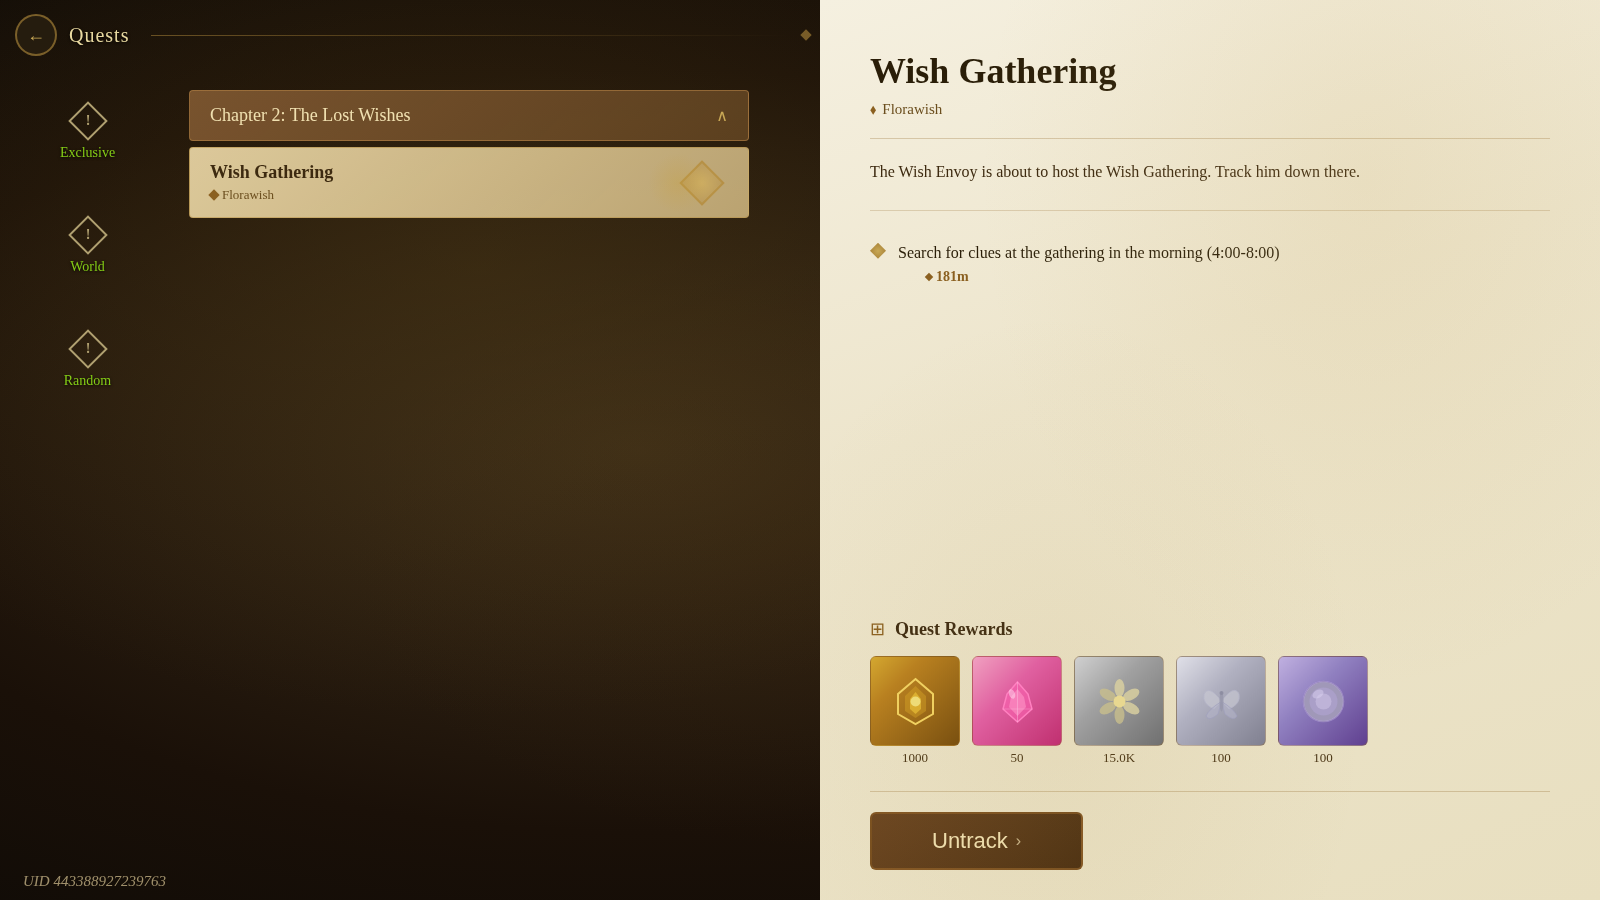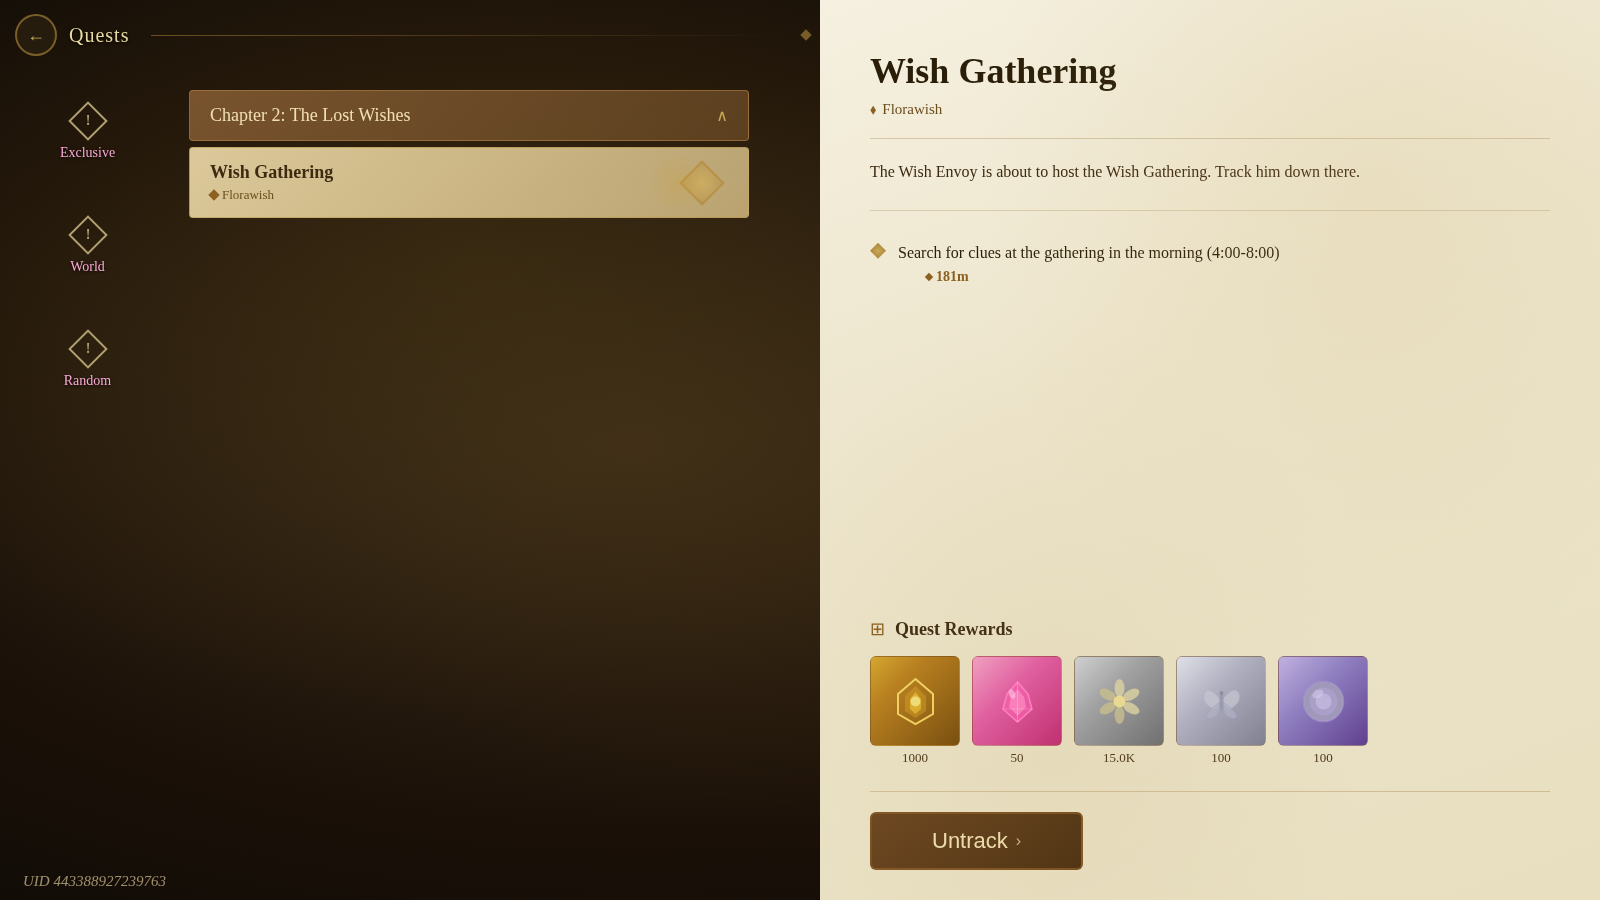--- a/index.html
+++ b/index.html
@@ -154,21 +154,21 @@
       color: #fff;
       background: rgba(255,255,255,0.1);
     }
 
     .nav-item:not(.active) .diamond-icon {
       color: #b0a070;
     }
 
     .nav-label {
       font-size: 14px;
-      color: #f9a8d4;
+      color: #84cc16;
       text-shadow: 0 1px 3px rgba(0,0,0,0.8);
     }
 
     .nav-item.active .nav-label {
       color: #fff;
       font-weight: bold;
     }
 
     
     .quest-list-panel {

